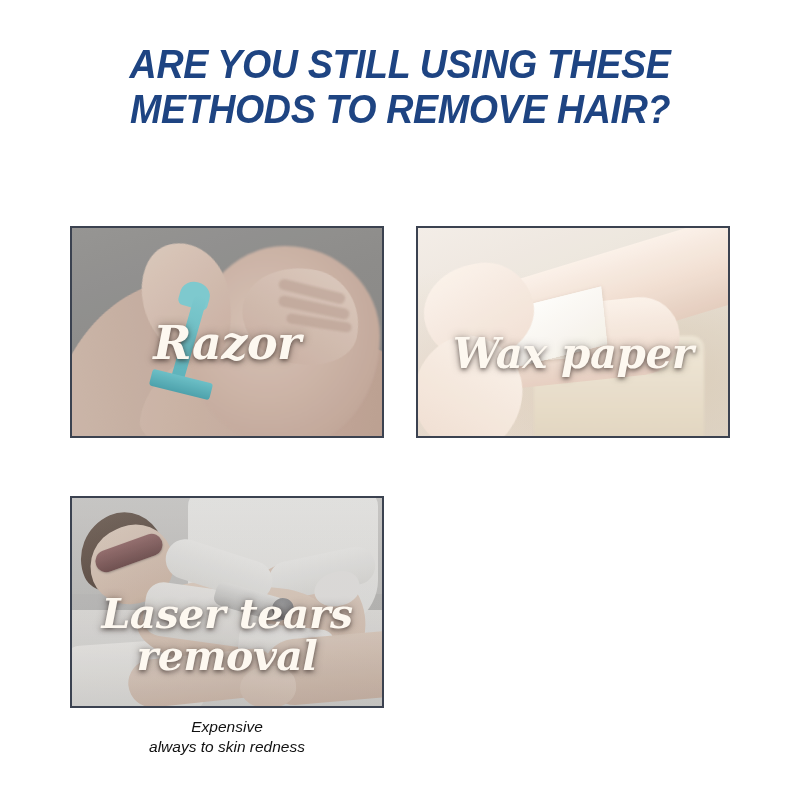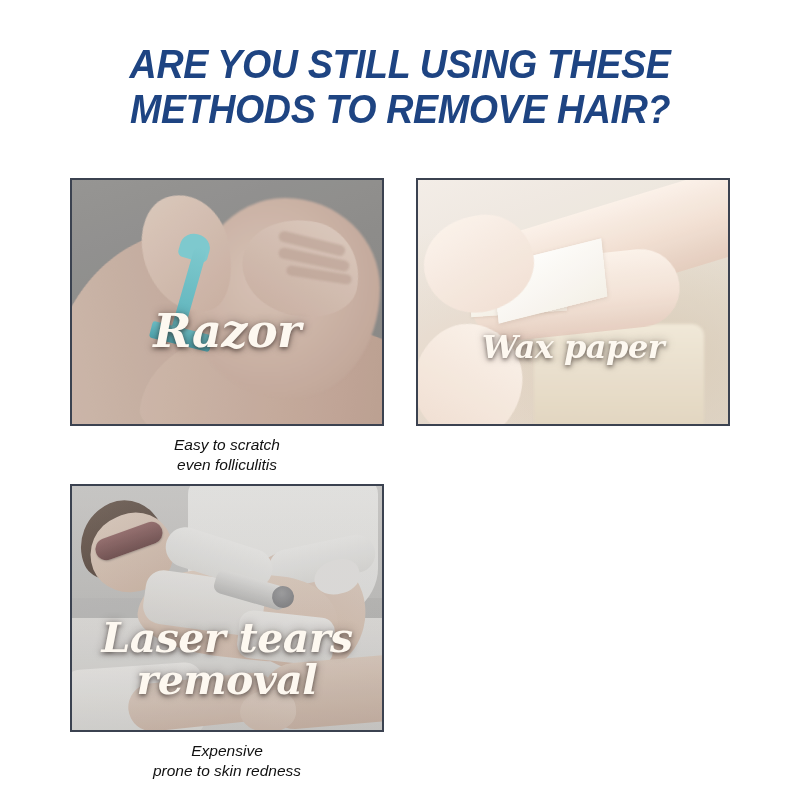--- a/index.html
+++ b/index.html
@@ -61,24 +61,25 @@
 
   .cell {
     display: flex;
     flex-direction: column;
     align-items: center;
   }
 
   .card {
     position: relative;
     width: 100%;
-    height: 248px;
+    height: 212px;
     border: 2px solid #3b4250;
     box-sizing: border-box;
     overflow: hidden;
+    margin-top: 48px;
   }
 
   .photo {
     position: absolute;
     inset: 0;
     overflow: hidden;
   }
 
   
   .card-label {
@@ -91,21 +92,21 @@
     color: #fdf8f0;
     text-shadow:
       0 2px 4px rgba(40,30,25,0.55),
       0 0 10px rgba(40,30,25,0.35);
     line-height: 1.04;
     letter-spacing: -0.5px;
     z-index: 4;
   }
   .label-razor   { font-size: 46px; bottom: 68px; }
   .label-clip    { font-size: 41px; bottom: 26px; }
-  .label-wax     { font-size: 32px; bottom: 60px; }
+  .label-wax     { font-size: 42px; bottom: 60px; }
   .label-laser   { font-size: 41px; bottom: 28px; }
 
   
   .caption {
     margin-top: 9px;
     text-align: center;
     color: #111111;
     font-family: "Liberation Sans", sans-serif;
     font-size: 15.5px;
     line-height: 19.5px;
@@ -444,22 +445,20 @@
           <div class="fing" style="right:32px; top:74px; width:72px; height:11px; transform:rotate(12deg);"></div>
           <div class="fing" style="right:30px; top:90px; width:66px; height:10px; transform:rotate(9deg);"></div>
           <div class="hand-l"></div>
           <div class="razor-top"></div>
           <div class="razor-h"></div>
           <div class="razor-head"></div>
         </div>
         <div class="veil"></div>
         <div class="card-label label-razor">Razor</div>
       </div>
-      <div class="caption">Easy to scratch
-even folliculitis</div>
     </div>
 
 
     <div class="cell">
       <div class="card">
         <div class="photo ph-wax">
           <div class="bg-blur"></div>
           <div class="towel"></div>
           <div class="arm"></div>
           <div class="forearm"></div>
@@ -495,17 +494,17 @@
           <div class="leg-low"></div>
           <div class="arm-rest"></div>
           <div class="hand-rest"></div>
           <div class="softwash"></div>
         </div>
         <div class="veil"></div>
         <div class="card-label label-laser" style="white-space:pre-line;">Laser tears
 removal</div>
       </div>
       <div class="caption">Expensive
-prone to skin redness</div>
+always to skin redness</div>
     </div>
 
   </div>
 </div>
 
 </body></html>

